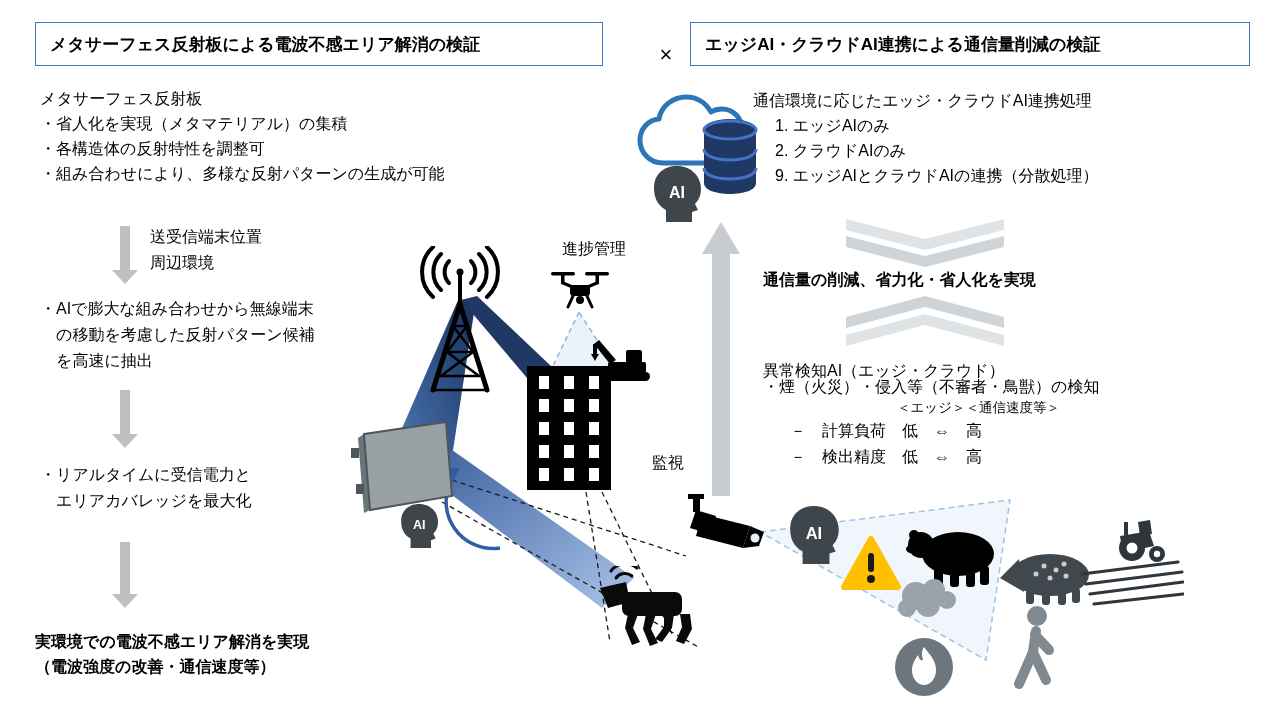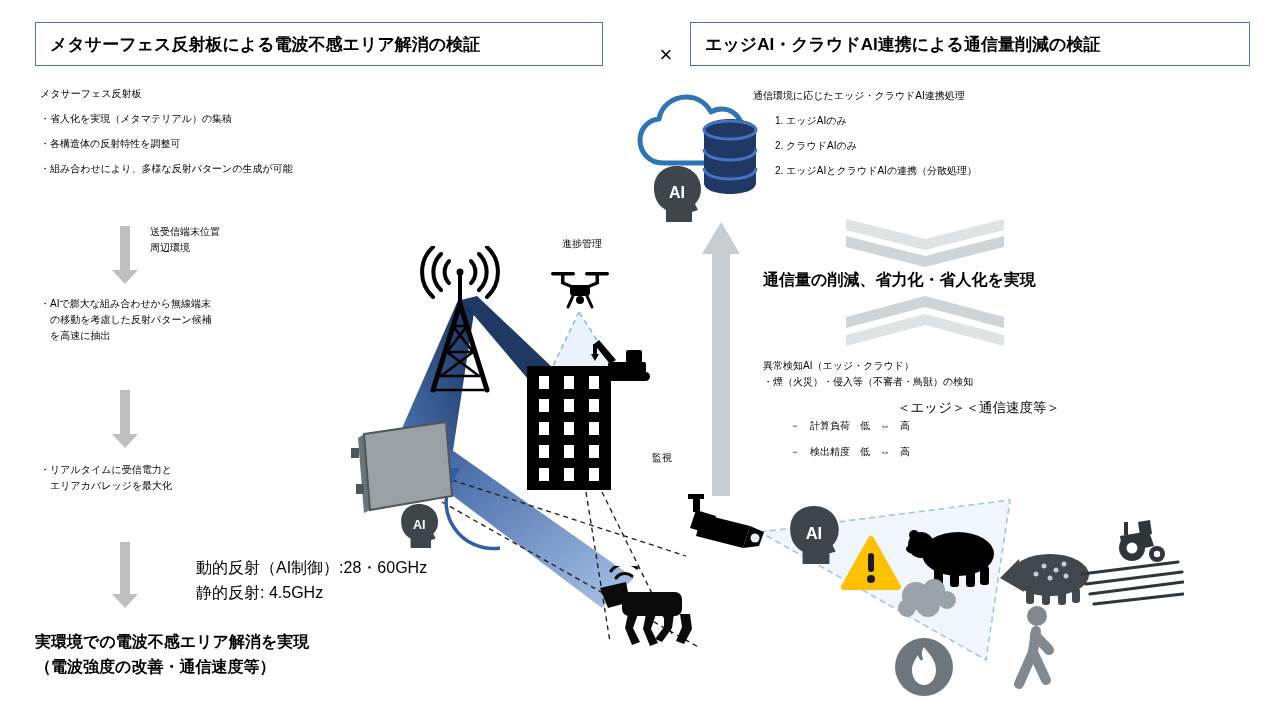--- a/index.html
+++ b/index.html
@@ -3,21 +3,21 @@
 <meta charset="utf-8">
 <style>
   *{margin:0;padding:0;box-sizing:border-box}
   html,body{width:1280px;height:720px;background:#fff;overflow:hidden;
     font-family:"Liberation Sans","DejaVu Sans",sans-serif;color:#000}
   .canvas{position:relative;width:1280px;height:720px;background:#fff}
   .abs{position:absolute}
   .pre{white-space:pre-line}
   .titlebox{border:1.5px solid #4472c4;background:#fff;display:flex;align-items:center;
     padding:0 14px;font-weight:bold;font-size:17px;height:44px;z-index:5}
-  .t15{font-size:10px;line-height:1.62}
+  .t15{font-size:16px;line-height:1.62}
   .t16{font-size:16px;line-height:1.55}
   .b{font-weight:bold}
   .t13{font-size:13.5px;line-height:1.5}
   .txt{position:absolute;z-index:6}
   .icon{position:absolute;z-index:3}
   .layer{position:absolute;left:0;top:0;z-index:1}
   .varrow{position:absolute;width:26px;z-index:2}
   .varrow .shaft{width:10px;background:#bfbfbf;margin:0 auto}
   .varrow .head{width:0;height:0;border-left:13px solid transparent;border-right:13px solid transparent;border-top:14px solid #bfbfbf}
   svg{display:block}
@@ -98,33 +98,31 @@
       <div class="head"></div>
   </div>
 
   <div class="txt t15 pre" style="left:40px;top:462px">・リアルタイムに受信電力と
 　エリアカバレッジを最大化</div>
 
   <div class="varrow" style="left:112px;top:542px">
     <div class="shaft" style="height:52px"></div>
       <div class="head"></div>
   </div>
-  <div class="txt t16 pre" style="left:196px;top:556px">動的反射（AI制御）:28・60GHz
-静的反射: 4.5GHz</div>
 
   <div class="txt t16 b pre" style="left:35px;top:630px">実環境での電波不感エリア解消を実現
 （電波強度の改善・通信速度等）</div>
 
   <div class="txt t15" style="left:562px;top:236px">進捗管理</div>
   <div class="txt t15" style="left:652px;top:450px">監視</div>
 
   <div class="txt t15" style="left:753px;top:88px">通信環境に応じたエッジ・クラウドAI連携処理</div>
   <div class="txt t15" style="left:775px;top:113px">1. エッジAIのみ</div>
   <div class="txt t15" style="left:775px;top:138px">2. クラウドAIのみ</div>
-  <div class="txt t15" style="left:775px;top:163px">2. エッジAIとクラウドAIの連携（分散処理）</div>
+  <div class="txt t15" style="left:775px;top:163px">9. エッジAIとクラウドAIの連携（分散処理）</div>
 
   <div class="txt t16 b" style="left:763px;top:268px;width:324px;text-align:left">通信量の削減、省力化・省人化を実現</div>
 
   <div class="txt t15" style="left:763px;top:358px">異常検知AI（エッジ・クラウド）</div>
   <div class="txt t15" style="left:763px;top:374px">・煙（火災）・侵入等（不審者・鳥獣）の検知</div>
   <div class="txt t13" style="left:897px;top:398px">＜エッジ＞＜通信速度等＞</div>
   <div class="txt t15" style="left:790px;top:418px">－　計算負荷　低　⇔　高</div>
   <div class="txt t15" style="left:790px;top:444px">－　検出精度　低　⇔　高</div>
 
   <svg class="icon" style="left:413px;top:246px" width="94" height="148" viewBox="0 0 94 148">

